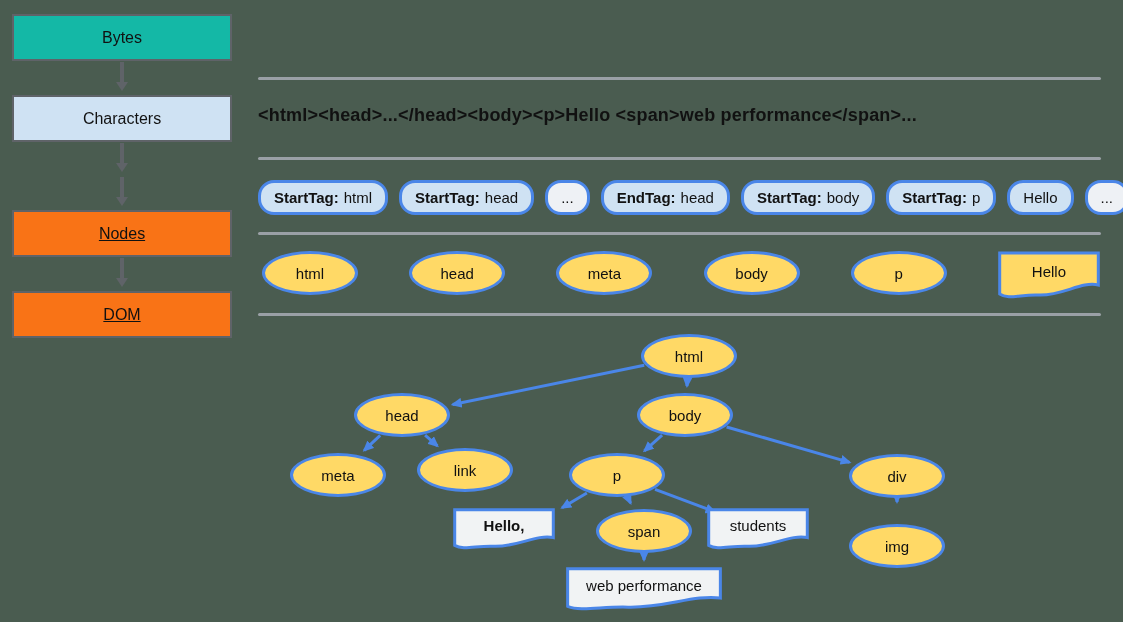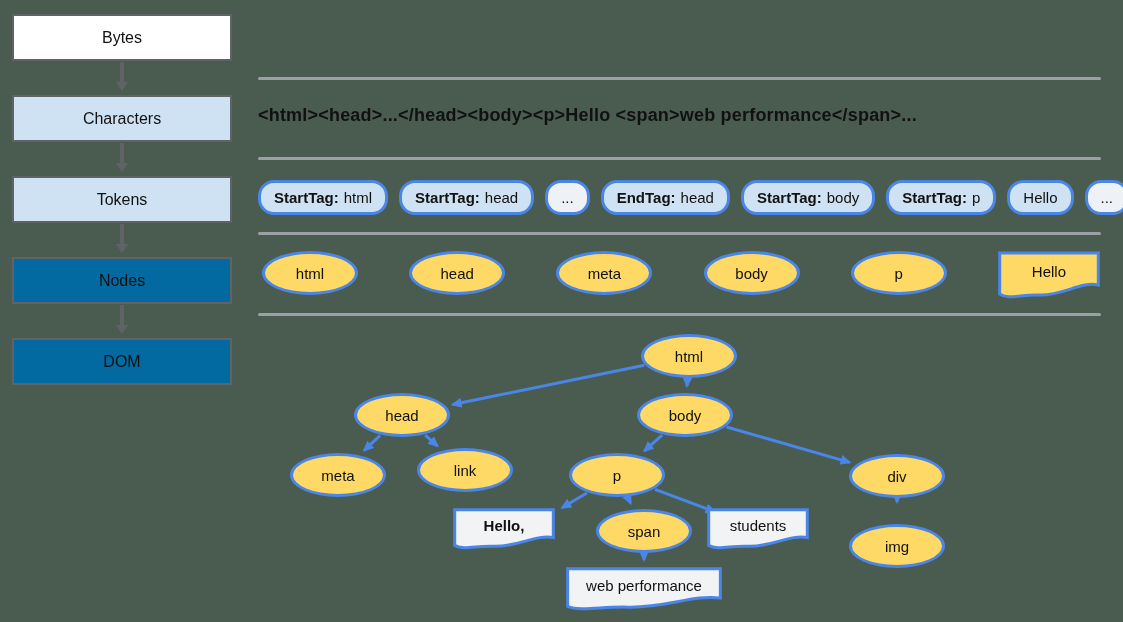--- a/index.html
+++ b/index.html
@@ -9,23 +9,23 @@
     font-family:"Liberation Sans",sans-serif;
     -webkit-font-smoothing:antialiased;
   }
   
   .pipeline{position:absolute;left:12px;top:14px;width:220px;display:flex;flex-direction:column;align-items:stretch;}
   .pbox{
     height:47px;box-sizing:border-box;border:2px solid #5f6368;
     display:flex;align-items:center;justify-content:center;
     font-size:16px;color:#111;background:#cfe2f3;
   }
-  .fill-green{background:#ffffff;}
+  .fill-green{background:#14b8a6;}
   .fill-blue{background:#cfe2f3;}
-  .fill-yellow{background:#0369a1;}
+  .fill-yellow{background:#f97316;text-decoration:underline;}
   .down-arrow{width:4px;height:20px;background:#5f6368;margin:0 auto;position:relative;}
   .down-arrow::after{
     content:'';position:absolute;top:100%;left:50%;transform:translateX(-50%);
     border:6px solid transparent;border-top:9px solid #5f6368;border-bottom:0;
   }
   .arrow-wrap{height:33px;display:flex;align-items:flex-start;justify-content:center;padding-top:1px;}
   
   .divider{position:absolute;left:258px;width:843px;height:3px;background:#9aa0a6;border-radius:2px;}
   .bytes-text{
     position:absolute;left:258px;top:12px;width:800px;
@@ -67,23 +67,20 @@
       <span>Bytes</span>
     </div>
     <div class="arrow-wrap">
       <div class="down-arrow"></div>
     </div>
     <div class="pbox fill-blue">
       <span>Characters</span>
     </div>
     <div class="arrow-wrap">
       <div class="down-arrow"></div>
-    </div>
-    <div class="pbox fill-blue">
-      <span>Tokens</span>
     </div>
     <div class="arrow-wrap">
       <div class="down-arrow"></div>
     </div>
     <div class="pbox fill-yellow">
       <span>Nodes</span>
     </div>
     <div class="arrow-wrap">
       <div class="down-arrow"></div>
     </div>

